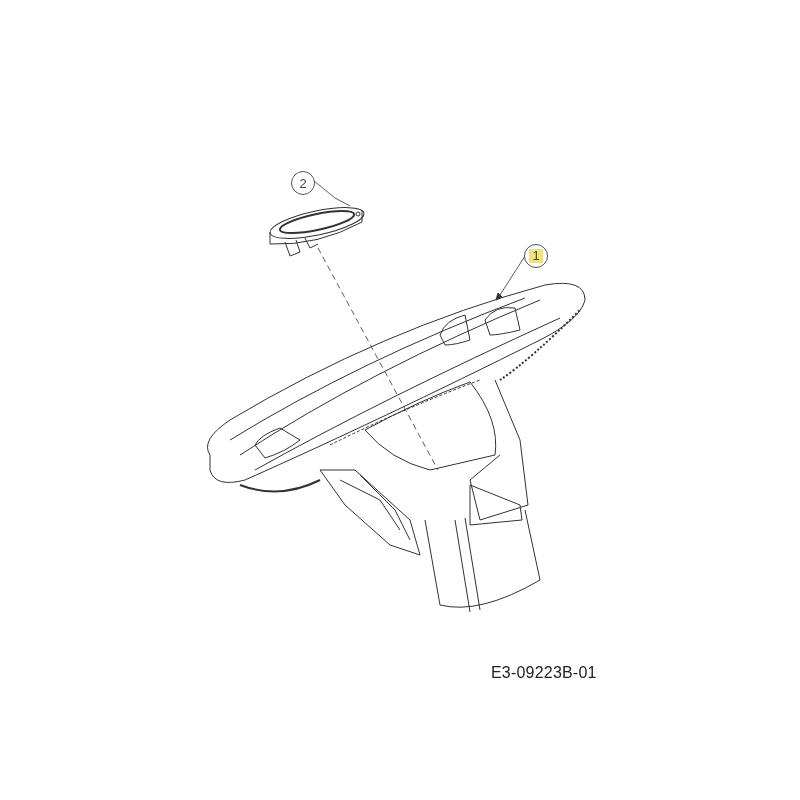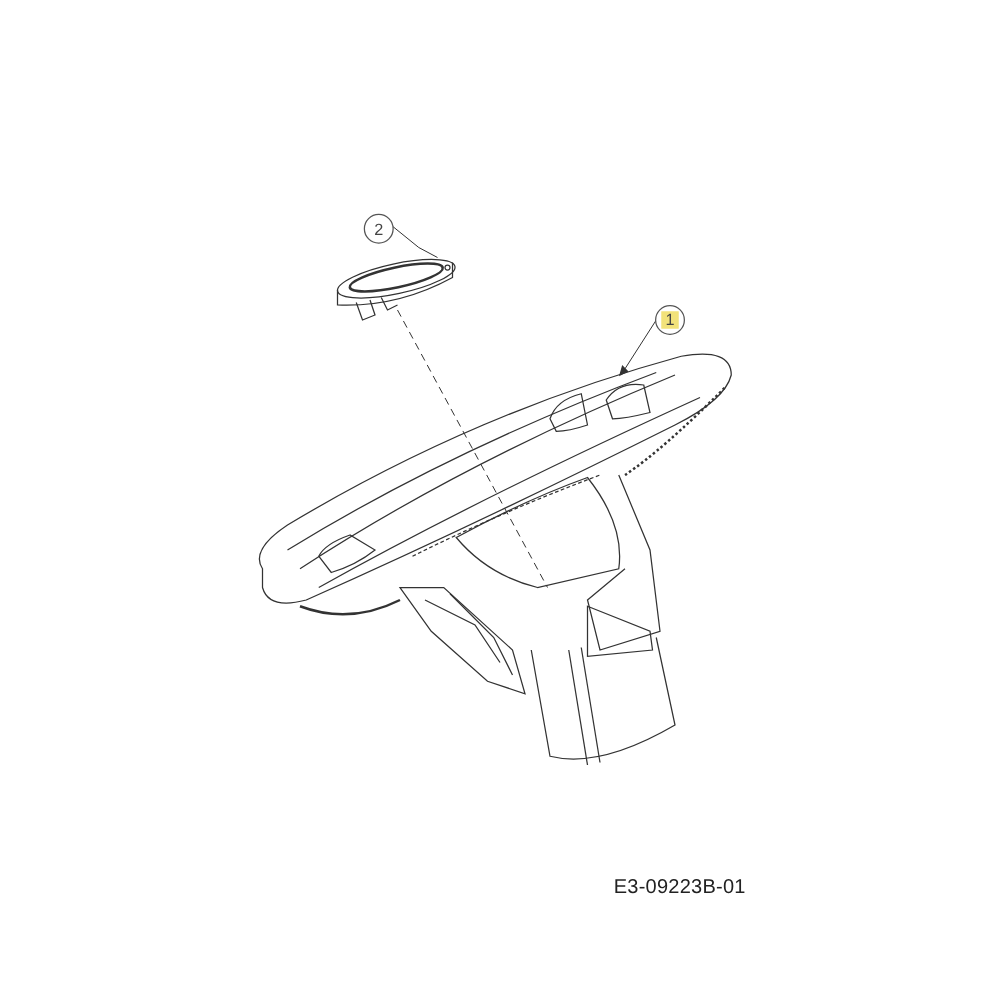--- a/index.html
+++ b/index.html
@@ -1,20 +1,20 @@
 <!DOCTYPE html>
 <html><head>
 <meta charset="utf-8">
 <style>
   html, body { margin:0; padding:0; background:#ffffff; }
   body { width:800px; height:800px; position:relative; overflow:hidden; font-family:"Liberation Sans", sans-serif; }
   .canvas { position:absolute; left:0; top:0; width:800px; height:800px; }
   .callout { position:absolute; width:24px; height:24px; border:1px solid #555; border-radius:50%; background:#fff; display:flex; align-items:center; justify-content:center; font-size:13px; color:#444; box-sizing:border-box; }
   .callout.highlight span { background:#f2e27a; padding:0 3px; line-height:14px; }
-  .doc-code { position:absolute; left:491px; top:664px; font-size:16px; color:#222; letter-spacing:0.2px;margin-top:37px; }
+  .doc-code { position:absolute; left:491px; top:664px; font-size:16px; color:#222; letter-spacing:0.2px; }
 </style>
 </head>
 <body>
 
 <svg class="canvas" viewBox="0 0 800 800" xmlns="http://www.w3.org/2000/svg" fill="none" stroke="#333" stroke-width="1">
 
   <g>
     <ellipse cx="317" cy="223" rx="48" ry="12" transform="rotate(-12 317 223)"></ellipse>
     <ellipse cx="317" cy="222" rx="38" ry="8" transform="rotate(-12 317 222)" stroke-width="2"></ellipse>
     <path d="M270 232 L270 244 Q318 246 362 222 L362 210"></path>

